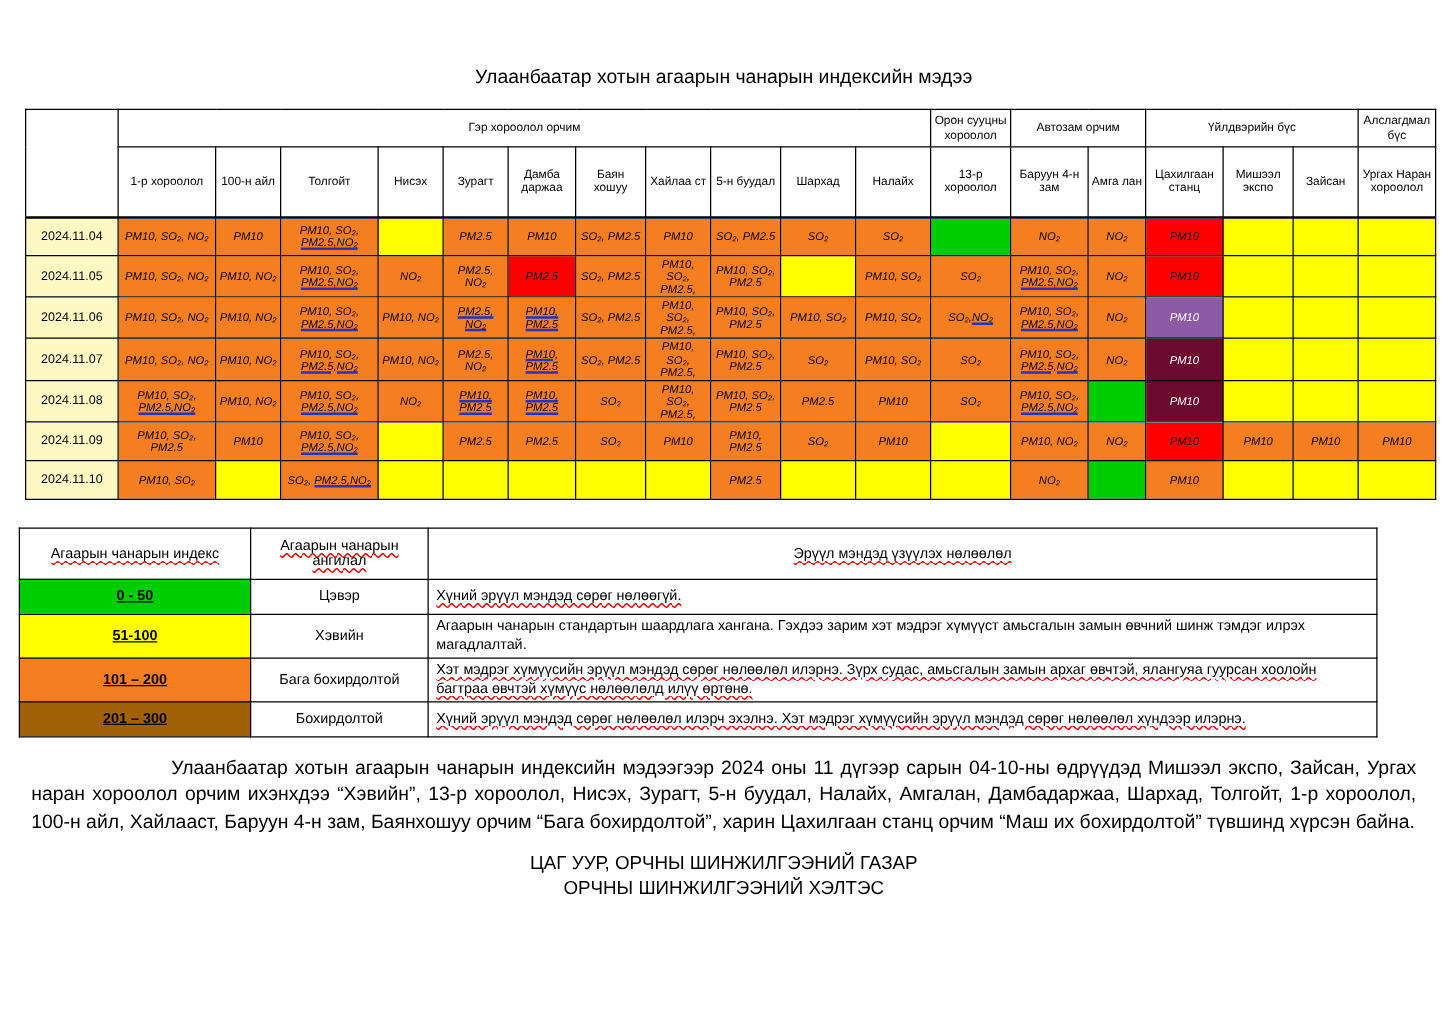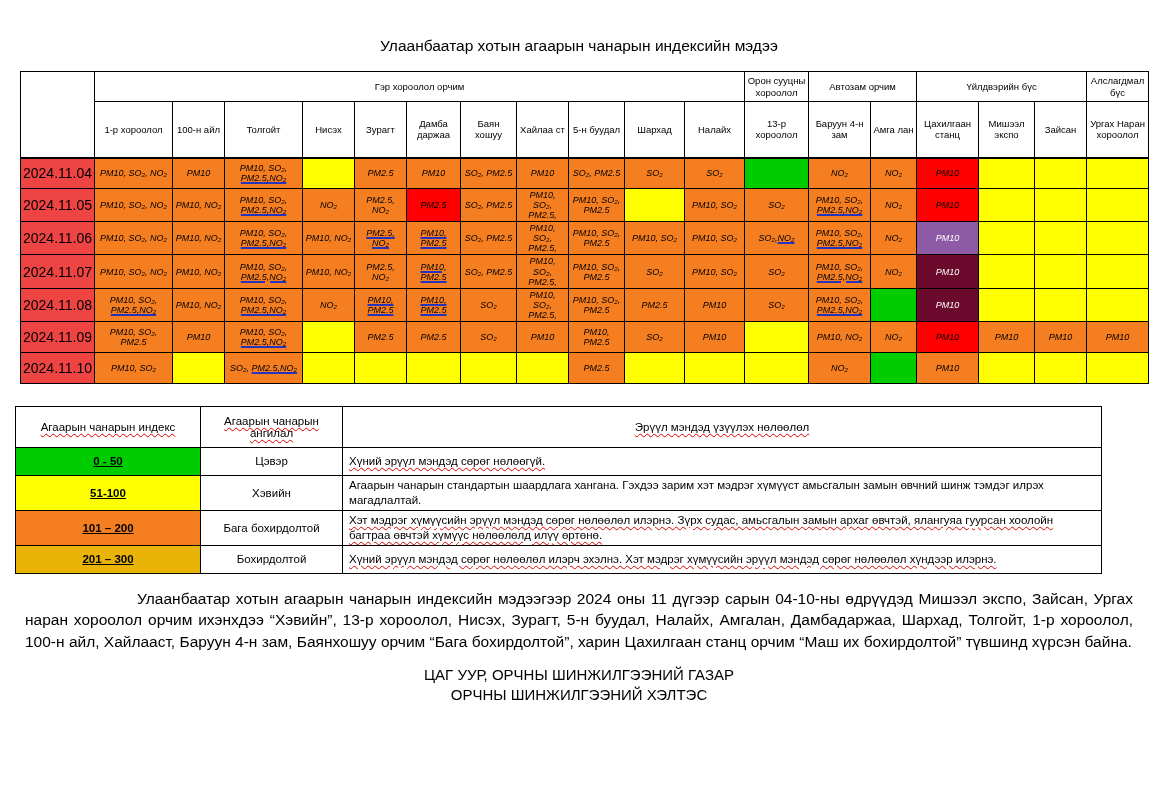--- a/index.html
+++ b/index.html
@@ -2,31 +2,31 @@
 <html lang="mn"><head>
 <meta charset="utf-8">
 <style>
   html,body{margin:0;padding:0;}
   body{
     width:1158px;height:812px;background:#ffffff;color:#000;
     font-family:"Liberation Sans","DejaVu Sans",sans-serif;
     overflow:hidden;
   }
   .page{width:1158px;height:812px;position:relative;}
-  .title{margin:0;padding-top:36px;text-align:center;font-size:15.5px;line-height:19px;font-weight:400;}
+  .title{margin:0;padding-top:52px;text-align:center;font-size:15.5px;line-height:19px;font-weight:400;}
   table{border-collapse:collapse;}
   
   table.aqi{margin:16px 0 0 20px;width:1118px;table-layout:fixed;border:1.5px solid #000;}
   .aqi th,.aqi td{border:1px solid #000;padding:1px 2px;text-align:center;vertical-align:middle;overflow:hidden;}
   .aqi thead th{font-weight:400;font-size:9.5px;line-height:1.18;overflow-wrap:break-word;background:#fff;}
   .aqi thead tr.groups{height:30px;padding-left:38px;}
   .aqi thead tr.cols{height:56px;}
   .aqi thead{border-bottom:2px solid #000;}
   .aqi tbody tr{height:31px;}
-  .aqi td.date{font-size:14px;background:#ef4444;}
+  .aqi td.date{font-size:10px;background:#fef9c3;}
   .aqi td.cell{font-size:9px;font-style:italic;line-height:1.12;overflow-wrap:break-word;}
   .light{color:#fff;}
   .ul{text-decoration:underline;text-decoration-color:#2433c0;text-decoration-thickness:1.5px;text-underline-offset:1px;}
   
   table.legend{margin:22px 0 0 15px;width:1086px;table-layout:fixed;border:1.5px solid #000;}
   .legend th,.legend td{border:1px solid #000;padding:2px 6px;font-size:11.5px;vertical-align:middle;}
   .legend thead th{font-weight:400;text-align:center;height:36px;background:#fff;}
   .legend td.range{text-align:center;font-weight:bold;height:23px;text-decoration:underline;}
   .legend td.cat{text-align:center;background:#fff;}
   .legend td.effect{text-align:left;line-height:1.3;background:#fff;}
@@ -270,21 +270,21 @@
           <td class="range" style="background:#ffff00;color:#000000">51-100</td>
           <td class="cat">Хэвийн</td>
           <td class="effect"><span class="">Агаарын чанарын стандартын шаардлага хангана. Гэхдээ зарим хэт мэдрэг хүмүүст  амьсгалын замын өвчний шинж тэмдэг илрэх магадлалтай.</span></td>
         </tr>
         <tr>
           <td class="range" style="background:#f57e20;color:#000000">101 – 200</td>
           <td class="cat">Бага бохирдолтой</td>
           <td class="effect"><span class="wavy">Хэт мэдрэг хүмүүсийн эрүүл мэндэд  сөрөг нөлөөлөл илэрнэ. Зүрх судас, амьсгалын замын архаг өвчтэй, ялангуяа гуурсан хоолойн багтраа өвчтэй хүмүүс нөлөөлөлд илүү өртөнө.</span></td>
         </tr>
         <tr>
-          <td class="range" style="background:#eab308;color:#000000">201 – 300</td>
+          <td class="range" style="background:#a16207;color:#000000">201 – 300</td>
           <td class="cat">Бохирдолтой</td>
           <td class="effect"><span class="wavy">Хүний эрүүл мэндэд сөрөг нөлөөлөл илэрч эхэлнэ. Хэт мэдрэг хүмүүсийн эрүүл мэндэд сөрөг нөлөөлөл хүндээр илэрнэ.</span></td>
         </tr>
       </tbody>
   </table>
 
   <p class="summary">Улаанбаатар хотын агаарын чанарын индексийн мэдээгээр 2024 оны 11 дүгээр сарын 04-10-ны өдрүүдэд Мишээл экспо, Зайсан, Ургах наран хороолол орчим ихэнхдээ “Хэвийн”, 13-р хороолол, Нисэх, Зурагт, 5-н буудал, Налайх, Амгалан, Дамбадаржаа, Шархад, Толгойт, 1-р хороолол, 100-н айл, Хайлааст, Баруун 4-н зам, Баянхошуу орчим “Бага бохирдолтой”, харин Цахилгаан станц орчим “Маш их бохирдолтой” түвшинд хүрсэн байна.</p>
 
   <div class="footer">
     <div>ЦАГ УУР, ОРЧНЫ ШИНЖИЛГЭЭНИЙ ГАЗАР</div>

